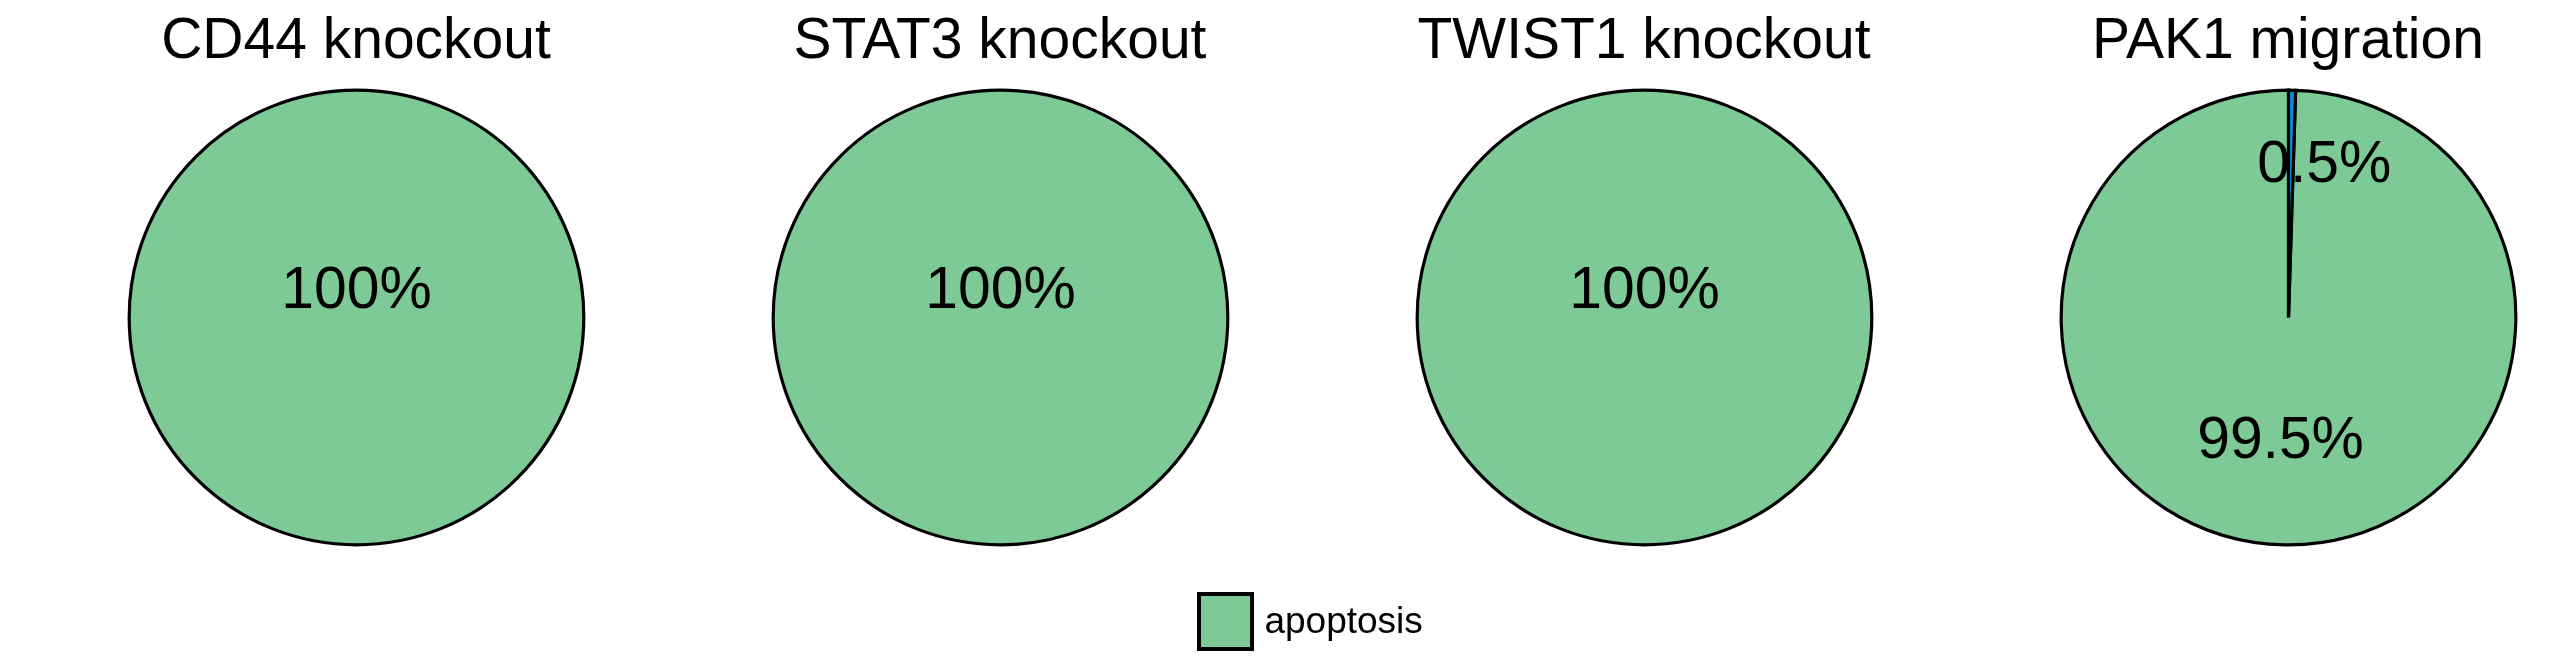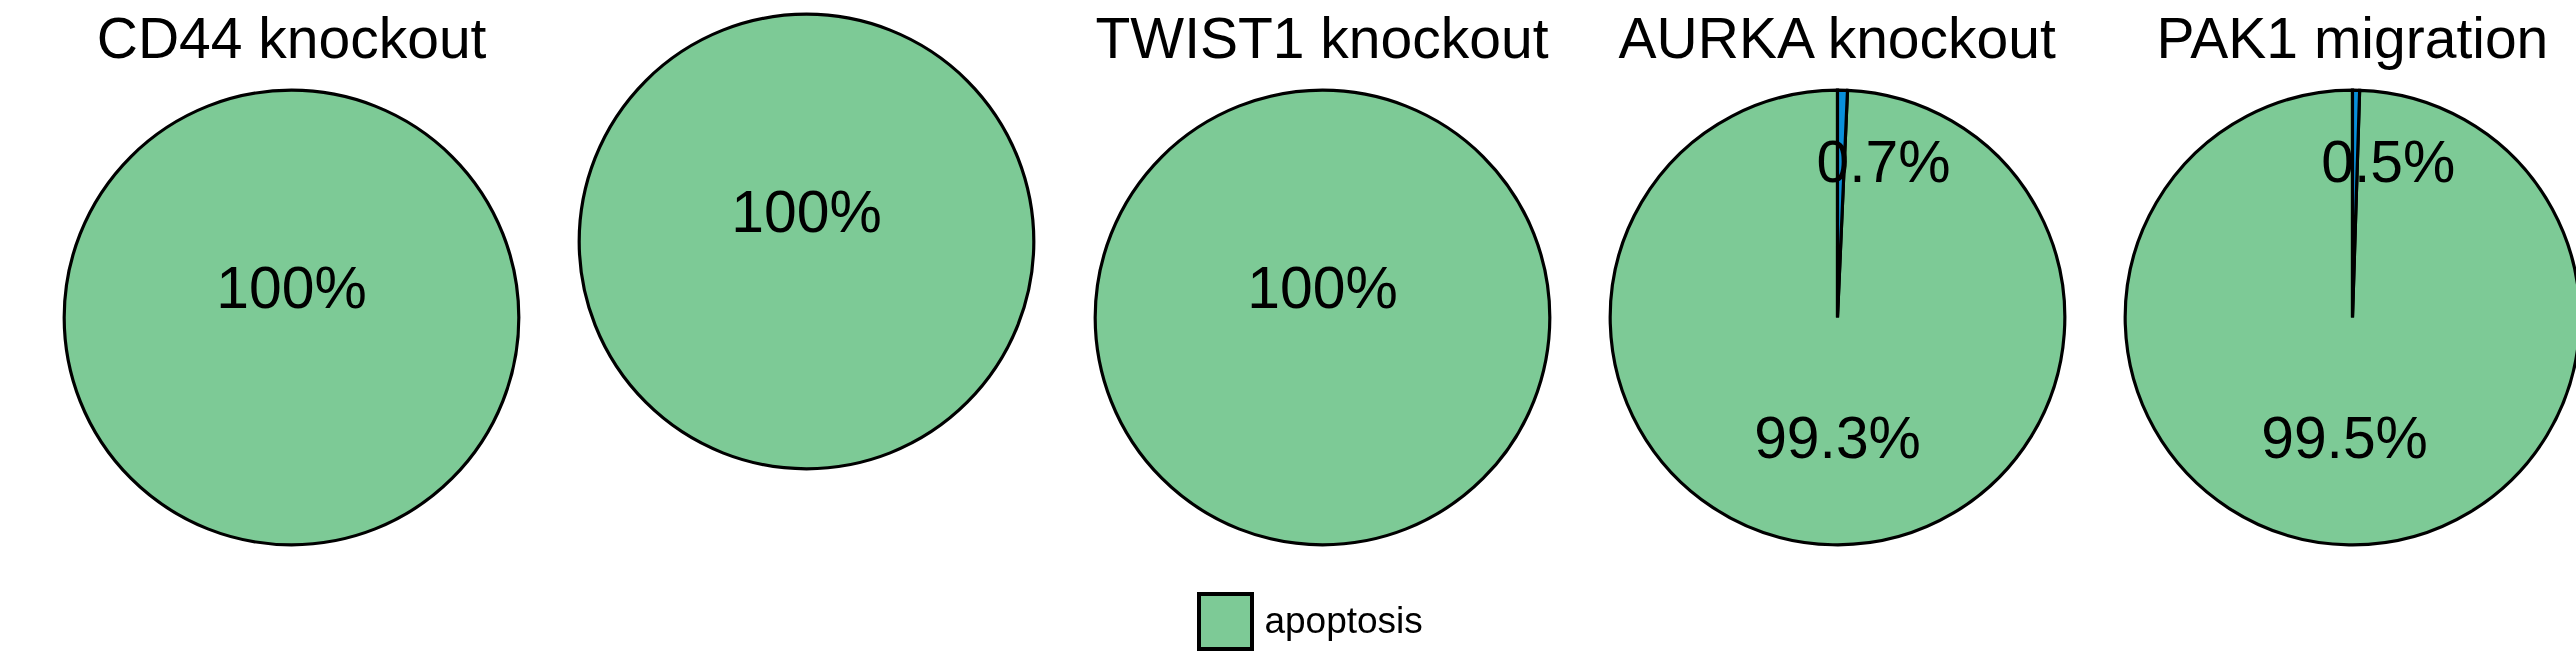--- a/index.html
+++ b/index.html
@@ -72,39 +72,31 @@
 
   <div class="pies-row">
     <div class="pie-panel">
       <div class="pie-title">CD44 knockout</div>
       <svg class="pie-svg" width="461" height="461" viewBox="0 0 580 580">
           <circle cx="290" cy="290" r="286" fill="#7dca96" stroke="#000000" stroke-width="4"></circle>
           <text x="290" y="252" text-anchor="middle" dominant-baseline="central" class="slice-label">100%</text>
         </svg>
     </div>
     <div class="pie-panel">
+      <div class="pie-title">STAT3 knockout</div>
       <svg class="pie-svg" width="461" height="461" viewBox="0 0 580 580">
           <circle cx="290" cy="290" r="286" fill="#7dca96" stroke="#000000" stroke-width="4"></circle>
           <text x="290" y="252" text-anchor="middle" dominant-baseline="central" class="slice-label">100%</text>
         </svg>
     </div>
     <div class="pie-panel">
       <div class="pie-title">TWIST1 knockout</div>
       <svg class="pie-svg" width="461" height="461" viewBox="0 0 580 580">
           <circle cx="290" cy="290" r="286" fill="#7dca96" stroke="#000000" stroke-width="4"></circle>
           <text x="290" y="252" text-anchor="middle" dominant-baseline="central" class="slice-label">100%</text>
-        </svg>
-    </div>
-    <div class="pie-panel">
-      <div class="pie-title">AURKA knockout</div>
-      <svg class="pie-svg" width="461" height="461" viewBox="0 0 580 580">
-          <path d="M 290 290 L 290 4 A 286 286 0 1 0 302.57488183890945 4.276580682056306 Z" fill="#7dca96" stroke="#000000" stroke-width="4"></path>
-          <path d="M 290 290 L 302.57488183890945 4.276580682056306 A 286 286 0 0 0 290.0000000000001 4 Z" fill="#0990da" stroke="#000000" stroke-width="4"></path>
-          <text x="290" y="441" text-anchor="middle" dominant-baseline="central" class="slice-label">99.3%</text>
-          <text x="348" y="94" text-anchor="middle" dominant-baseline="central" class="slice-label">0.7%</text>
         </svg>
     </div>
     <div class="pie-panel">
       <div class="pie-title">PAK1 migration</div>
       <svg class="pie-svg" width="461" height="461" viewBox="0 0 580 580">
           <path d="M 290 290 L 290 4 A 286 286 0 1 0 298.9834770963447 4.141123735400754 Z" fill="#7dca96" stroke="#000000" stroke-width="4"></path>
           <path d="M 290 290 L 298.9834770963447 4.141123735400754 A 286 286 0 0 0 290.0000000000001 4 Z" fill="#0990da" stroke="#000000" stroke-width="4"></path>
           <text x="280" y="441" text-anchor="middle" dominant-baseline="central" class="slice-label">99.5%</text>
           <text x="335" y="94" text-anchor="middle" dominant-baseline="central" class="slice-label">0.5%</text>
         </svg>

